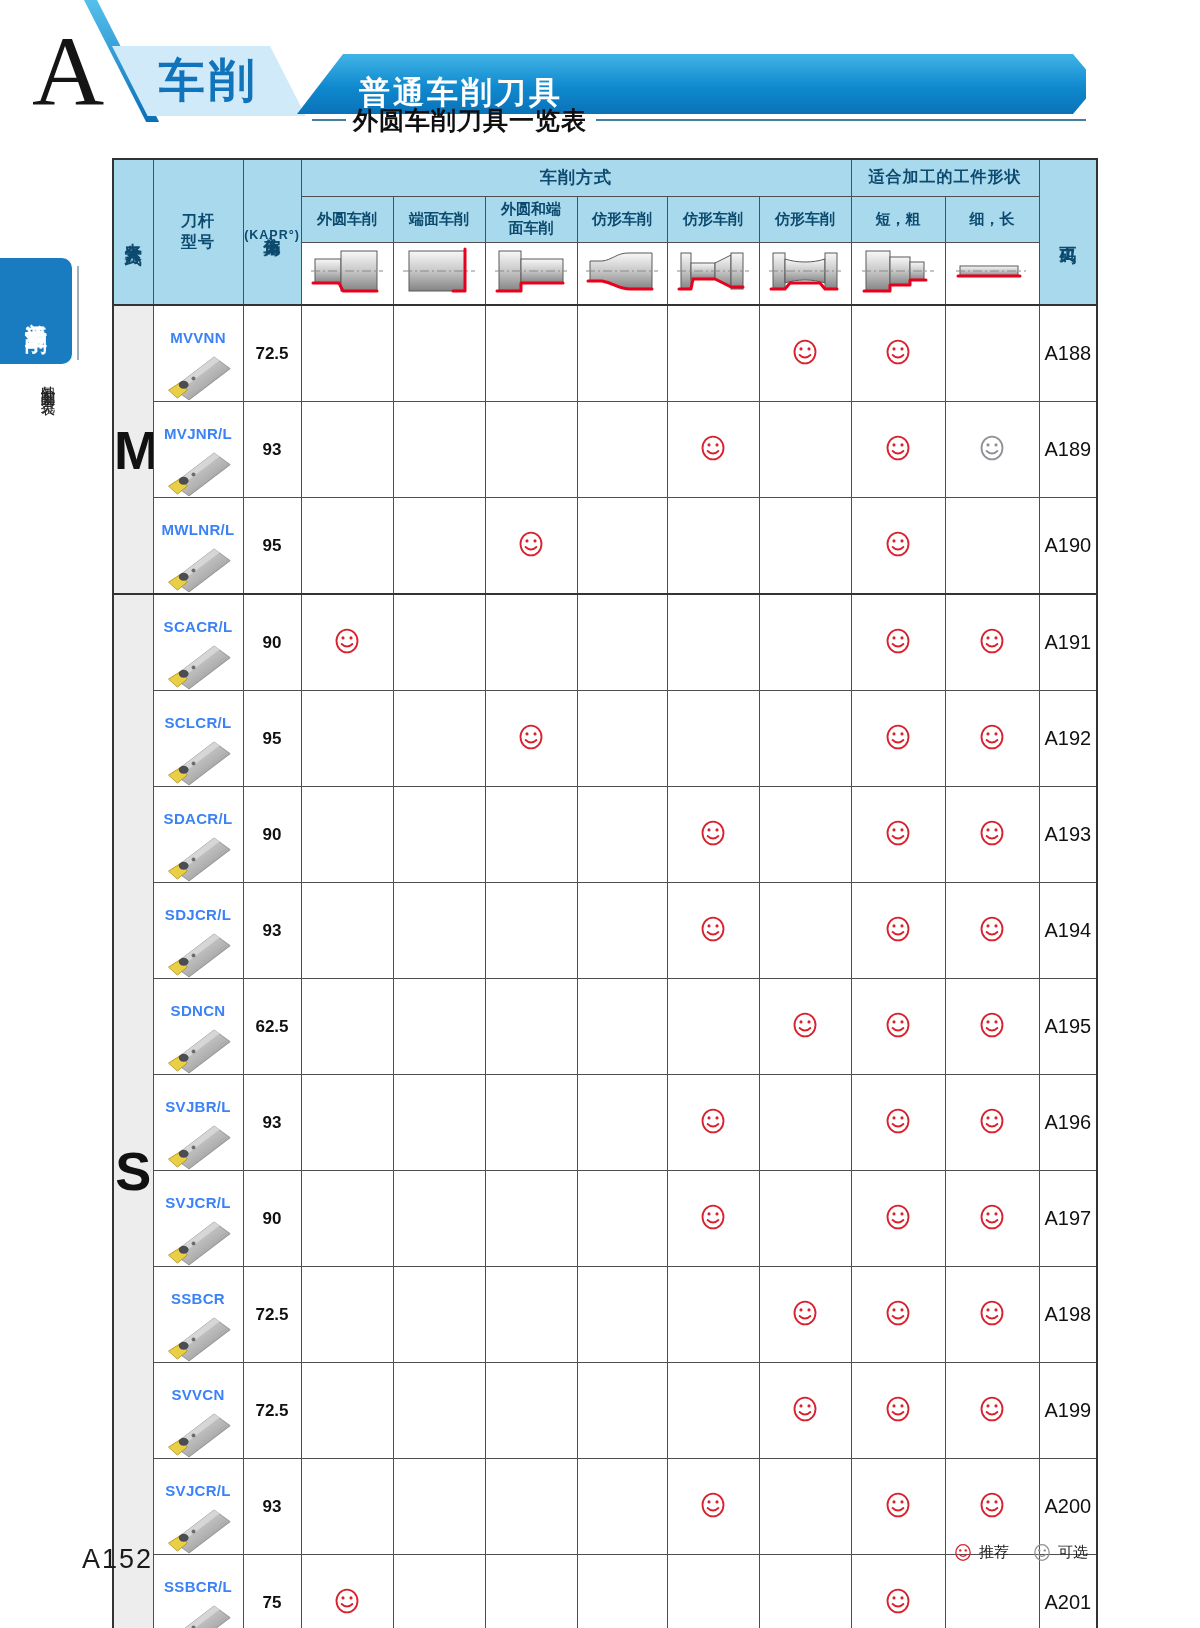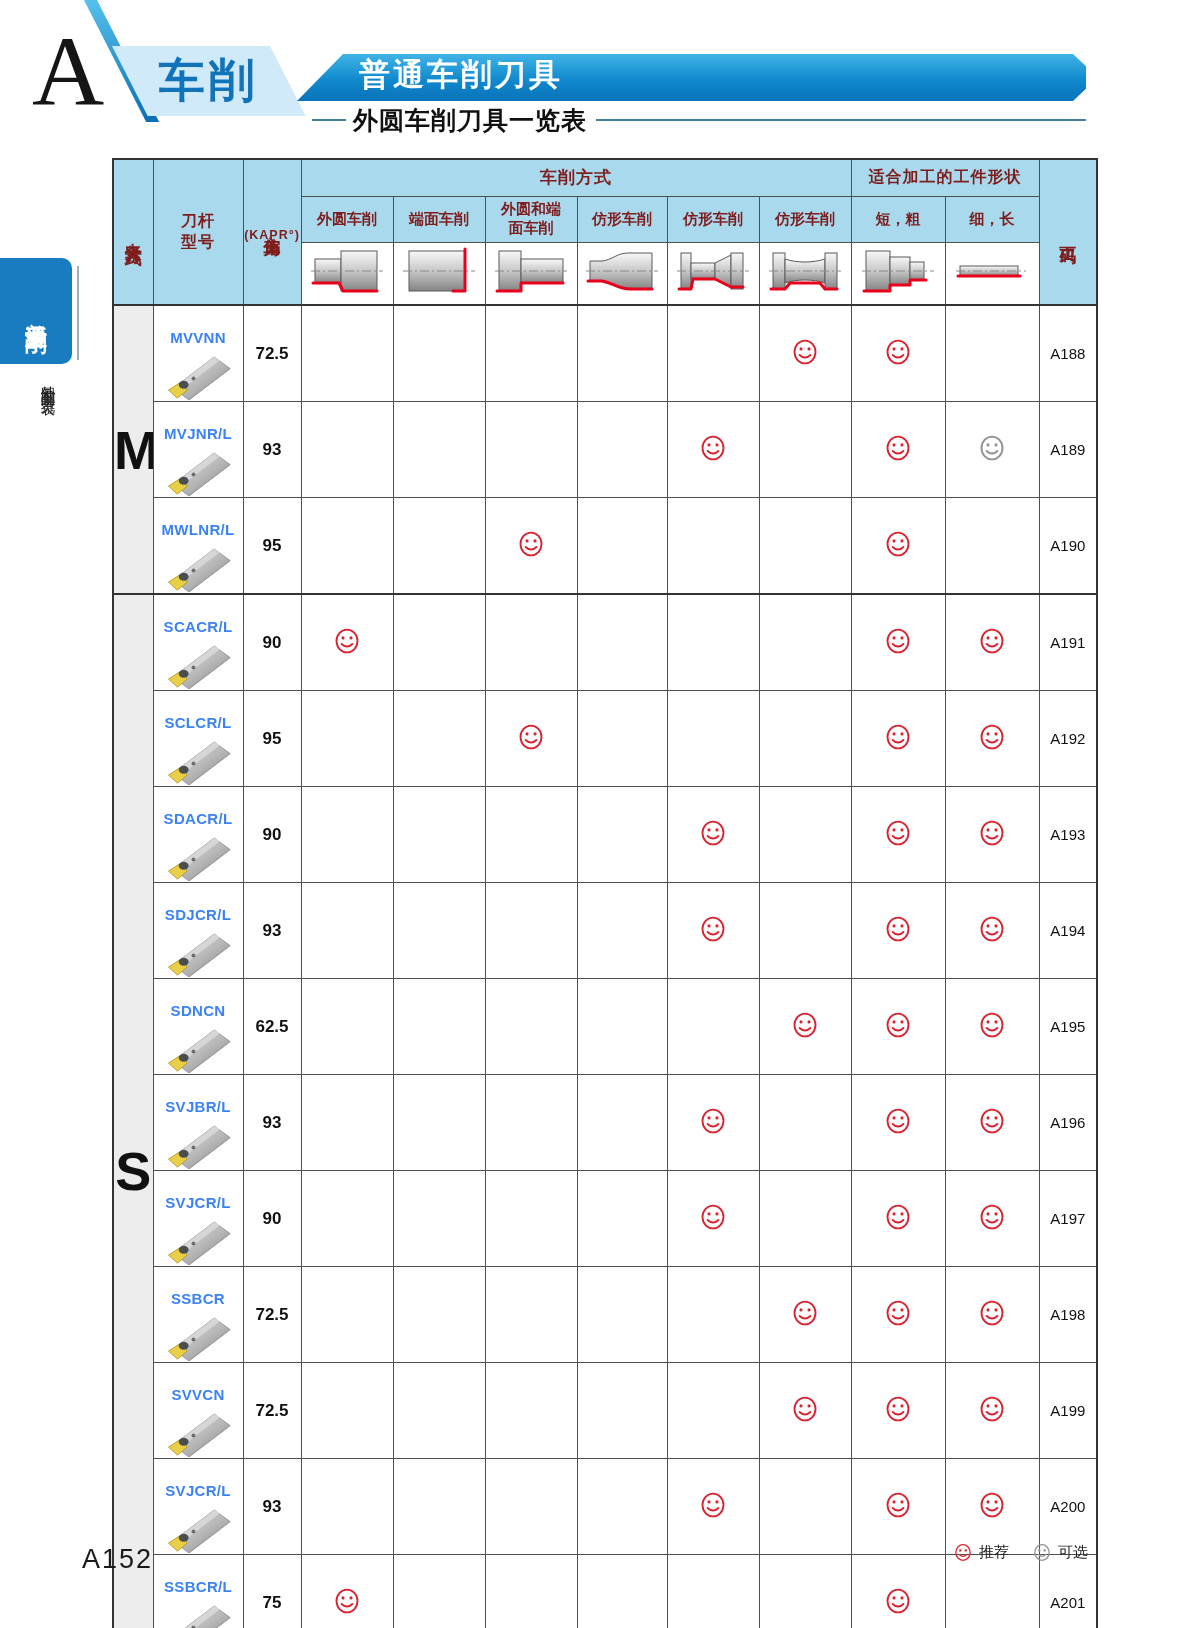--- a/index.html
+++ b/index.html
@@ -22,24 +22,24 @@
     position:absolute; left:112px; top:46px; width:158px; height:70px;
     transform:skewX(27deg); transform-origin:top left;
     background:#d0eafa;
   }
   .cat-box .inner {
     width:100%; height:100%; display:flex; align-items:center; justify-content:center;
     transform:skewX(-27deg);
     font-size:46px; font-weight:bold; color:#1174ba; letter-spacing:4px;
   }
   .title-bar {
-    position:absolute; left:297px; top:54px; width:789px; height:47px;
+    position:absolute; left:297px; top:54px; width:789px; height:60px;
     background:linear-gradient(to bottom,#41b4e6 0%,#1089ce 55%,#0a72b8 100%);
     clip-path:polygon(46px 0, calc(100% - 13px) 0, 100% 26%, 100% 74%, calc(100% - 13px) 100%, 0 100%);
-    display:flex; align-items:flex-start;
+    display:flex; align-items:flex-end;
   }
   .title-bar .bar-title {
     margin-left:62px; color:#ffffff; font-size:31px; font-weight:bold; letter-spacing:3px;
   }
   .subtitle-row {
     position:absolute; left:312px; top:103px; width:774px; height:34px;
     display:flex; align-items:center;
   }
   .subtitle-row::before { content:""; width:34px; height:2px; background:#44809d; margin-right:7px; }
   .subtitle-row::after  { content:""; flex:1; height:2px; background:#44809d; margin-left:9px; }
@@ -62,40 +62,40 @@
 
   
   .tool-table {
     position:absolute; left:112px; top:158px; width:984px;
     border-collapse:collapse; table-layout:fixed;
     border:2px solid #333;
   }
   .tool-table th, .tool-table td {
     border:1px solid #4f4f4f; text-align:center; vertical-align:middle; overflow:hidden;
   }
-  .tool-table thead th { background:#a9d9ed; font-weight:bold; color:#7f1d1d; }
+  .tool-table thead th { background:#a9d9ed; font-weight:bold; color:#0c4a6e; }
   tr.hrow1 { height:37px; } tr.hrow2 { height:46px;padding-left:9px; } tr.hrow3 { height:63px; }
   tr.hrow1 th { font-size:17px; letter-spacing:1px; }
   tr.hrow2 th { font-size:15px; line-height:1.25; }
   tr.hrow3 td { background:#ffffff; }
   th.v-head { font-size:15px; }
   th.v-head .vt { writing-mode:vertical-rl; letter-spacing:2px; font-weight:bold; }
   th.angle-head { font-size:15px; }
   th.angle-head .stack { display:flex; flex-direction:column; align-items:center; gap:2px; }
   th.angle-head .vt { writing-mode:vertical-rl; letter-spacing:1px; }
   th.angle-head .kapr { font-size:12.5px; }
   .w4 { display:inline-block; width:64px; }
   tr.data-row { height:82px; }
   tr.section-start td { border-top:2px solid #333; }
   td.letter-cell { background:#ededed; font-size:54px; font-weight:bold; color:#111; }
   td.model-cell { padding:2px 0 0 0; vertical-align:top; }
   .model-name { font-size:15px; font-weight:bold; color:#3b82f6; margin-top:21px; letter-spacing:.3px; }
   .tool-photo { display:block; margin:1px auto 0 auto; }
   td.angle-cell { font-size:17px; font-weight:bold; }
-  td.page-cell { font-size:15px; }
+  td.page-cell { font-size:20px; }
 
   
   .smiley { display:inline-block; }
   .smiley .face { fill:none; stroke:currentColor; stroke-width:2; }
   .smiley .eye  { fill:currentColor; }
   .smiley .mouth{ fill:none; stroke:currentColor; stroke-width:2; stroke-linecap:round; }
   .smiley.red  { color:#d8232e; }
   .smiley.gray { color:#8f9296; }
 
   

